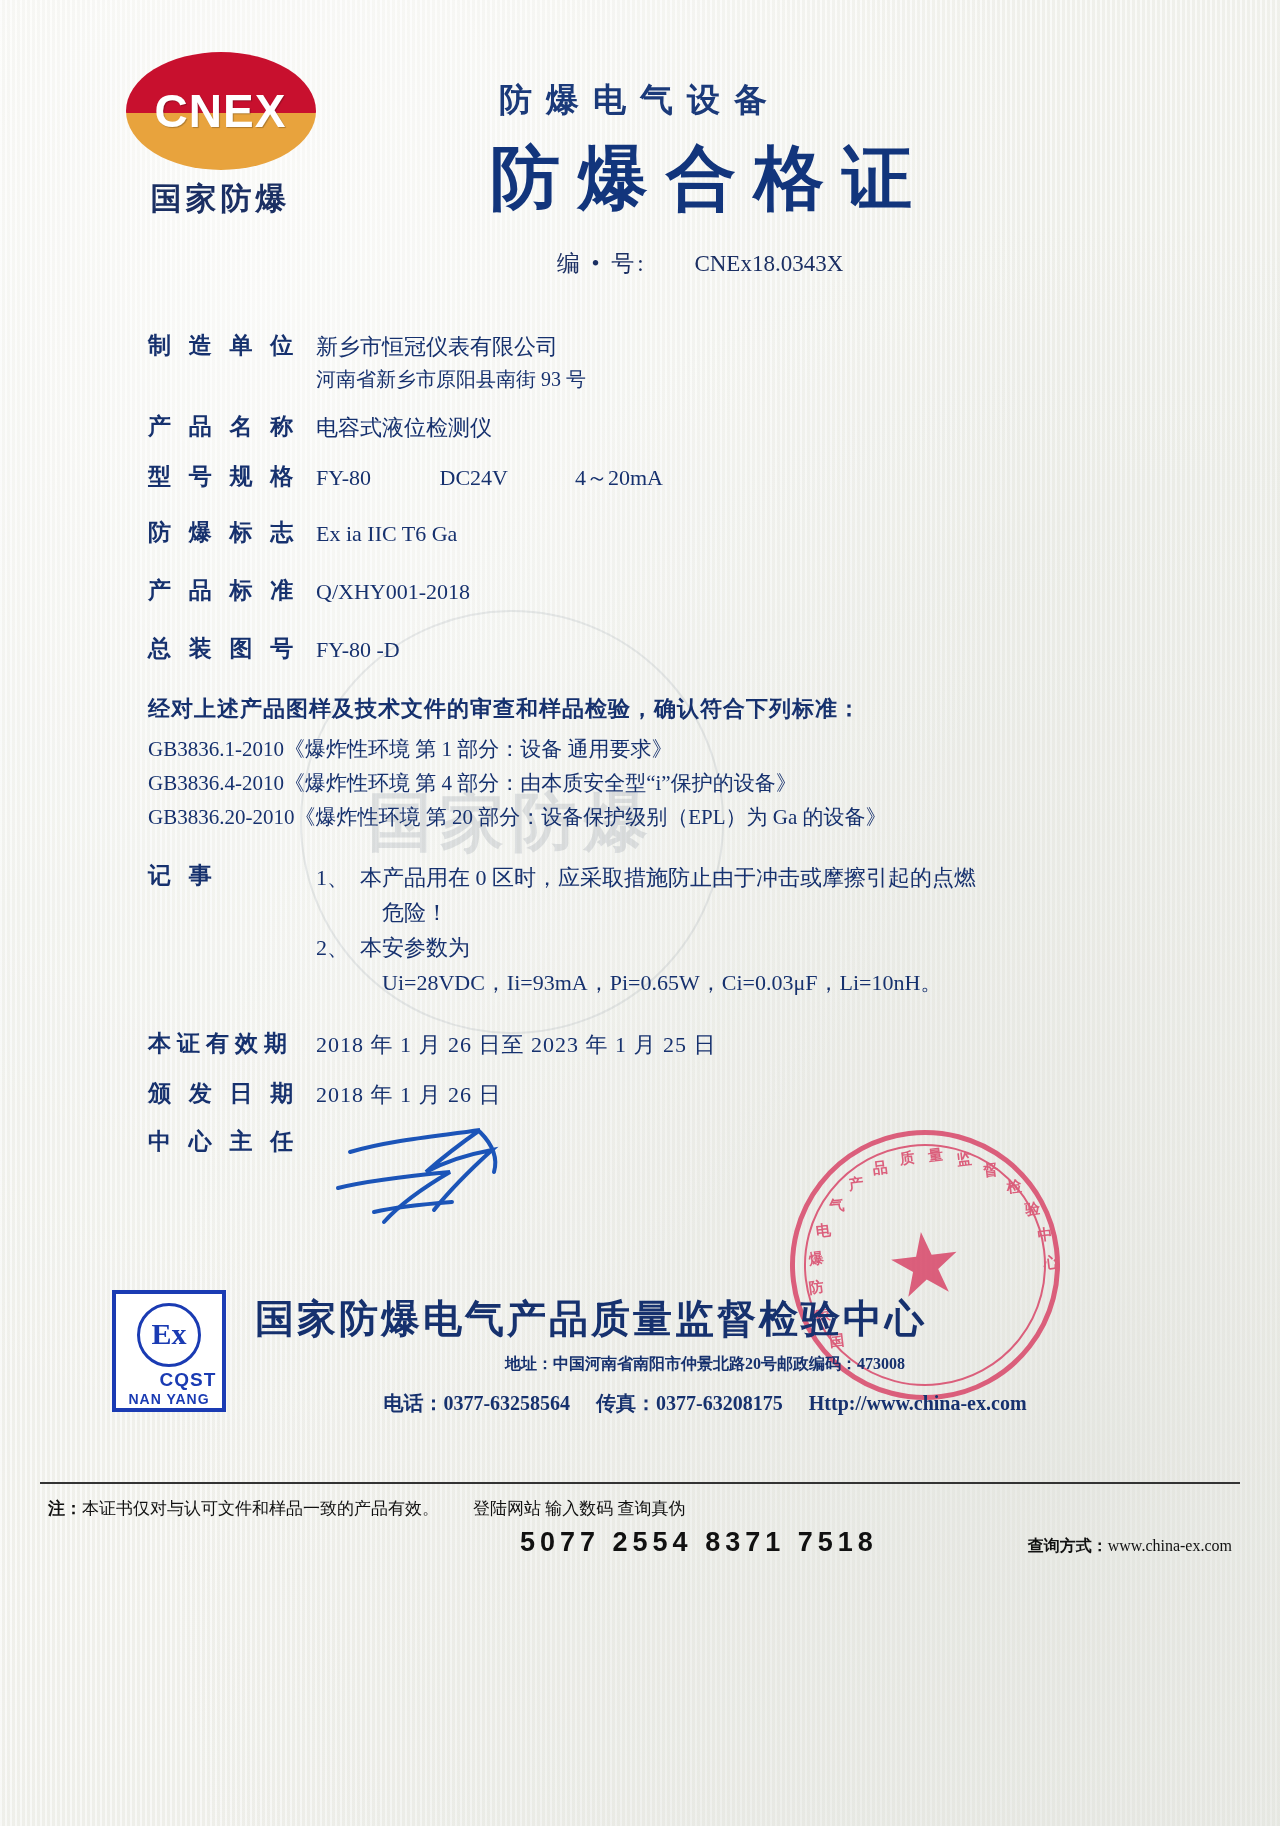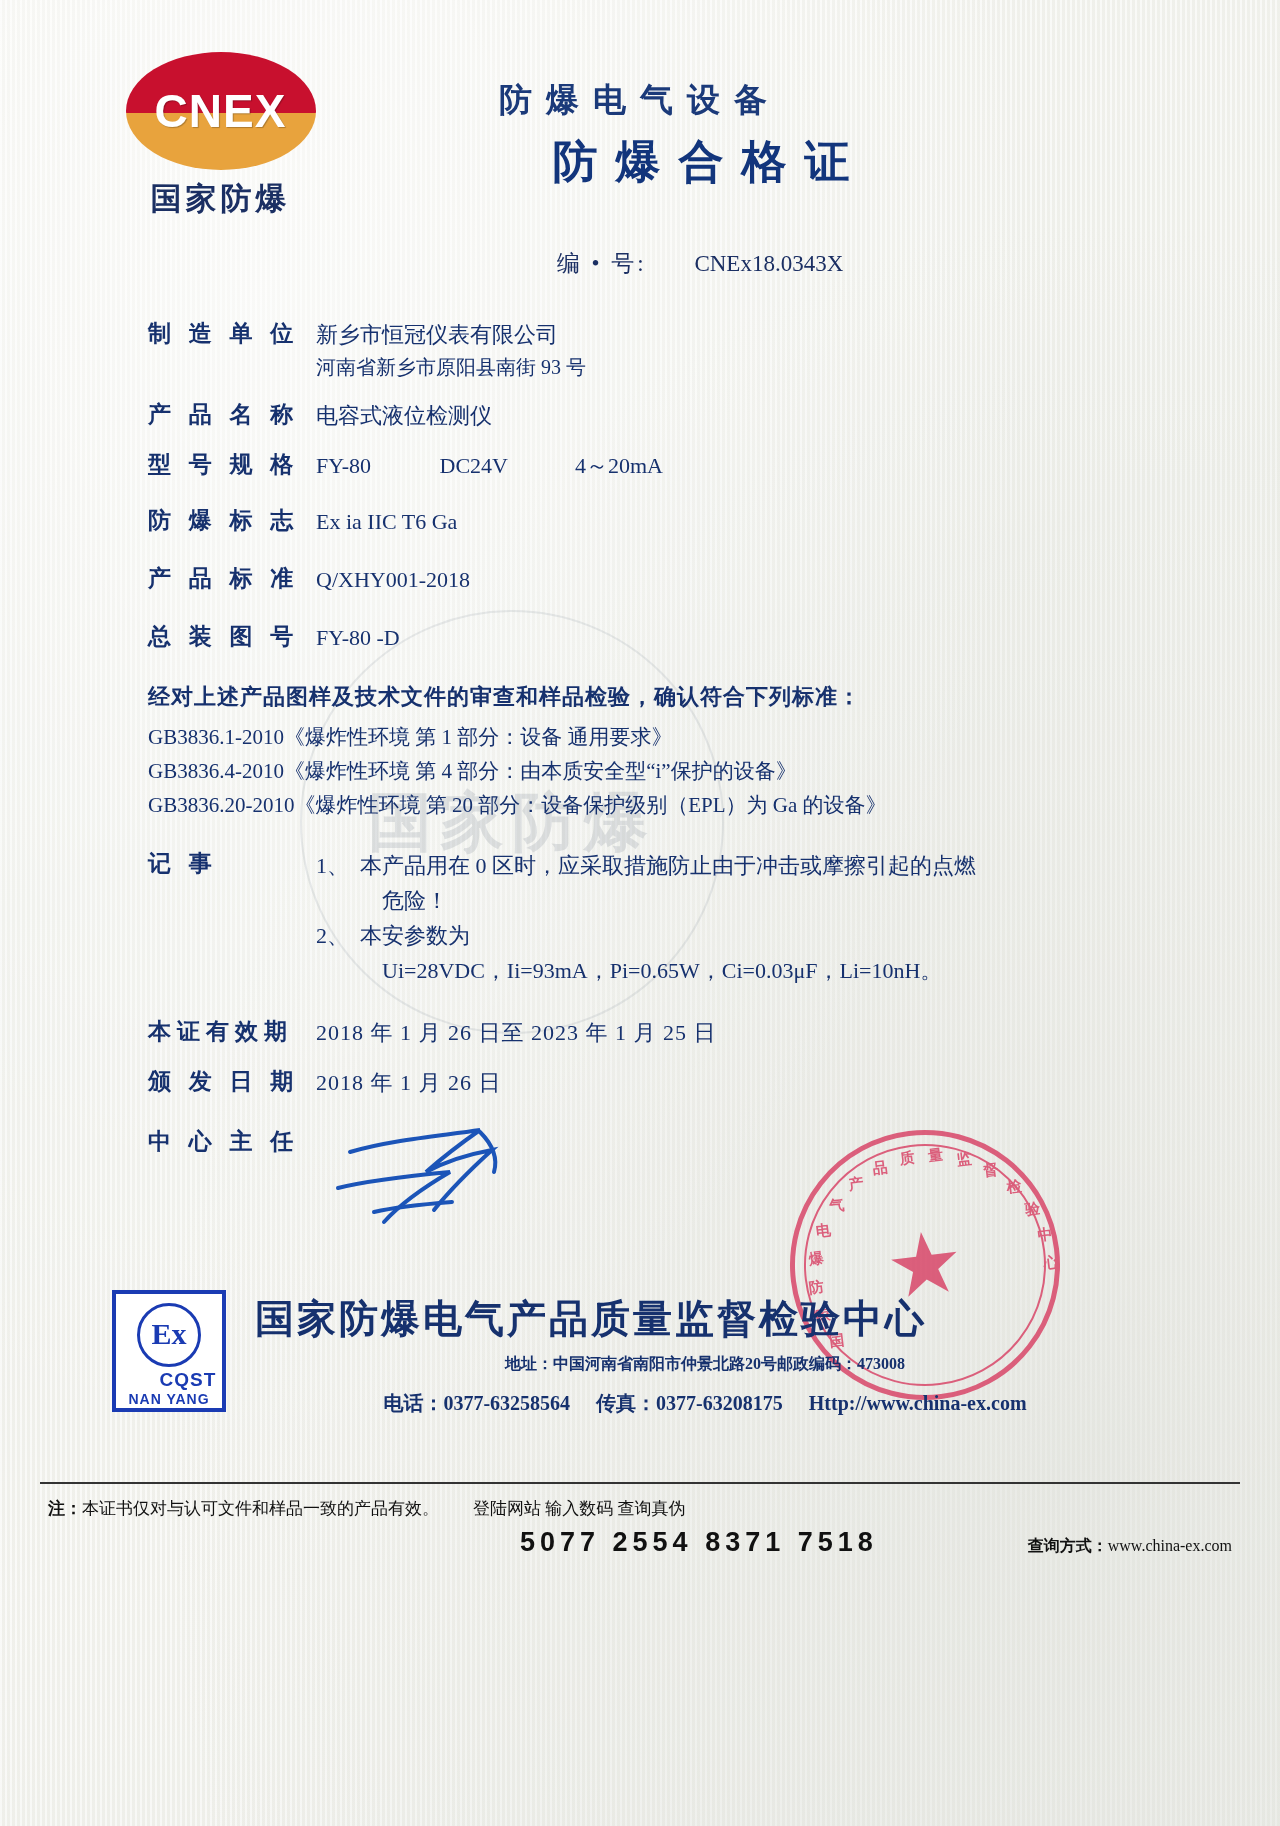--- a/index.html
+++ b/index.html
@@ -74,21 +74,21 @@
     font-size: 33px;
     font-weight: bold;
     letter-spacing: 14px;
     color: #1b3a7a;
   }
   .hdr-big {
     position: absolute;
     left: 0; right: 0;
     top: 132px;
     text-align: center;
-    font-size: 45px;
+    font-size: 70px;
     font-weight: bold;
     letter-spacing: 18px;
     color: #12357c;
     padding-left: 140px;
   }
   .hdr-no {
     position: absolute;
     left: 0; right: 0;
     top: 248px;
     text-align: center;
@@ -96,21 +96,21 @@
     color: #1b2f63;
     padding-left: 120px;
   }
   .hdr-no .lbl { letter-spacing: 3px; }
   .hdr-no .val { margin-left: 42px; font-family: "Liberation Serif", serif; }
 
   
   .fields {
     position: absolute;
     left: 148px;
-    top: 318px;
+    top: 330px;
     width: 990px;
   }
   .row {
     display: flex;
     align-items: flex-start;
     margin-bottom: 16px;
   }
   .label {
     width: 168px;
     flex: 0 0 168px;

